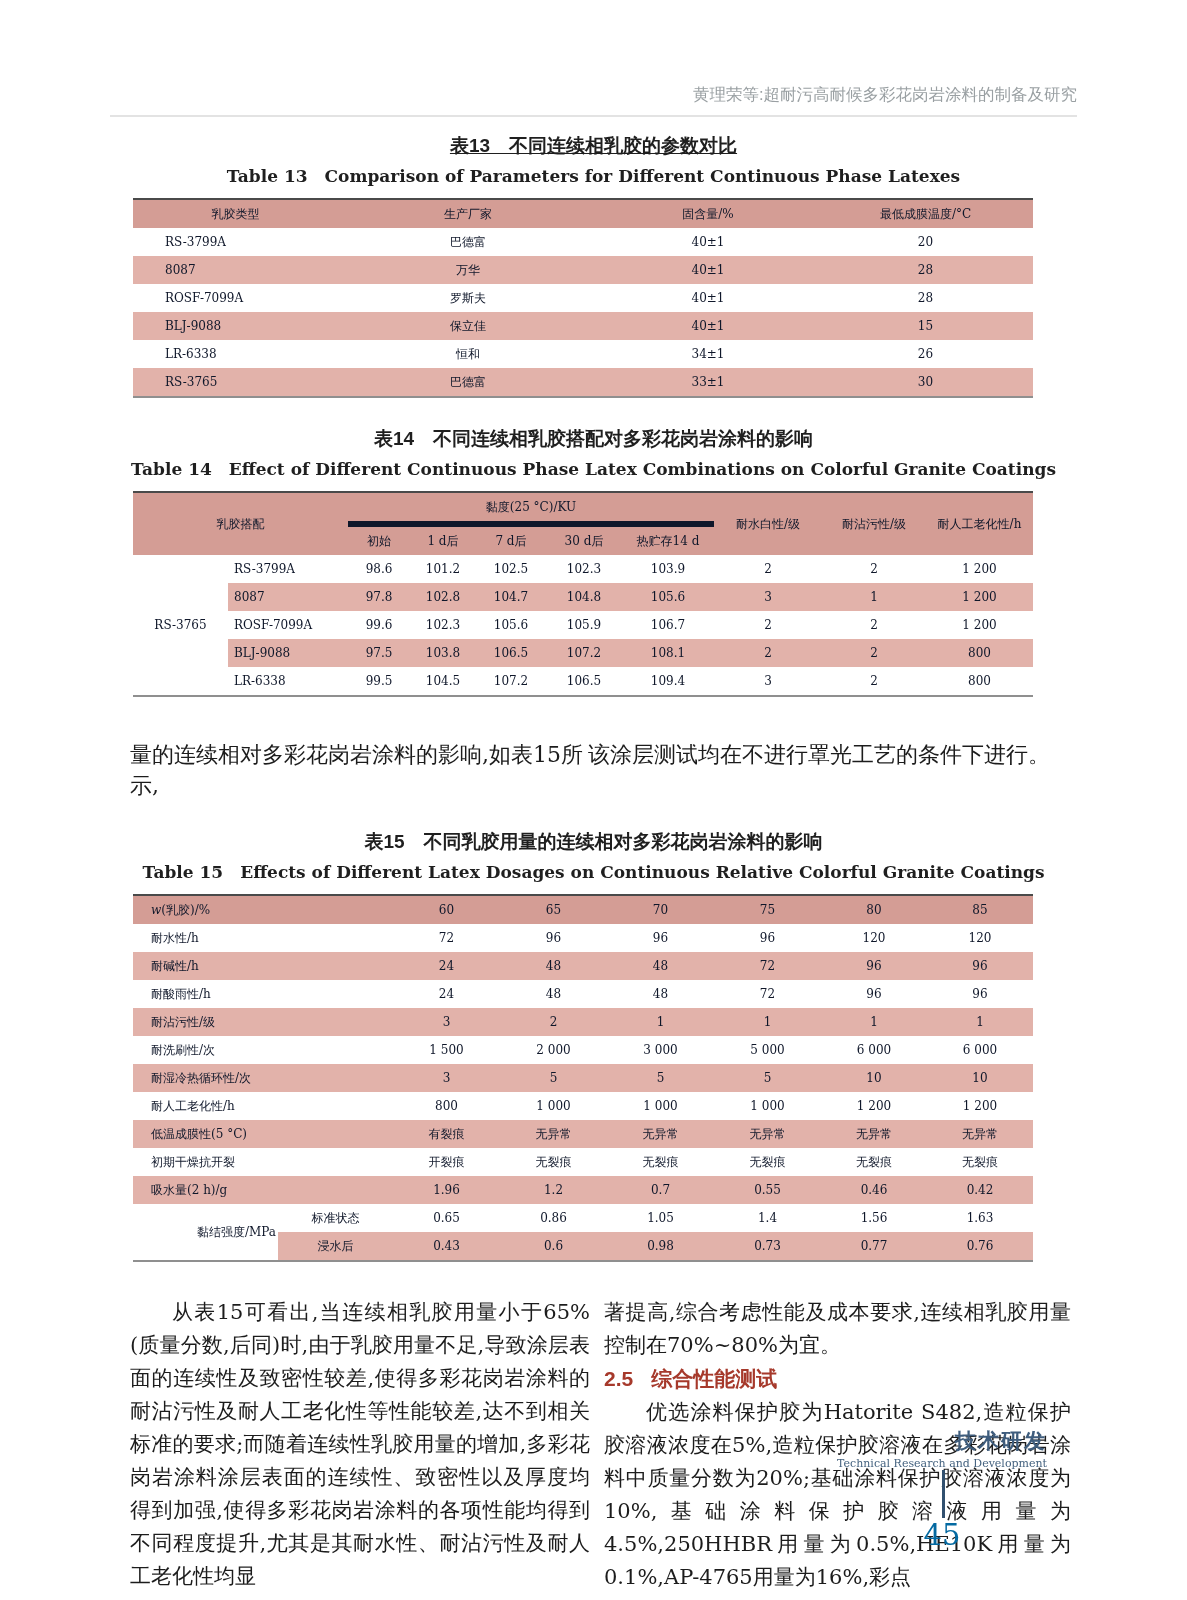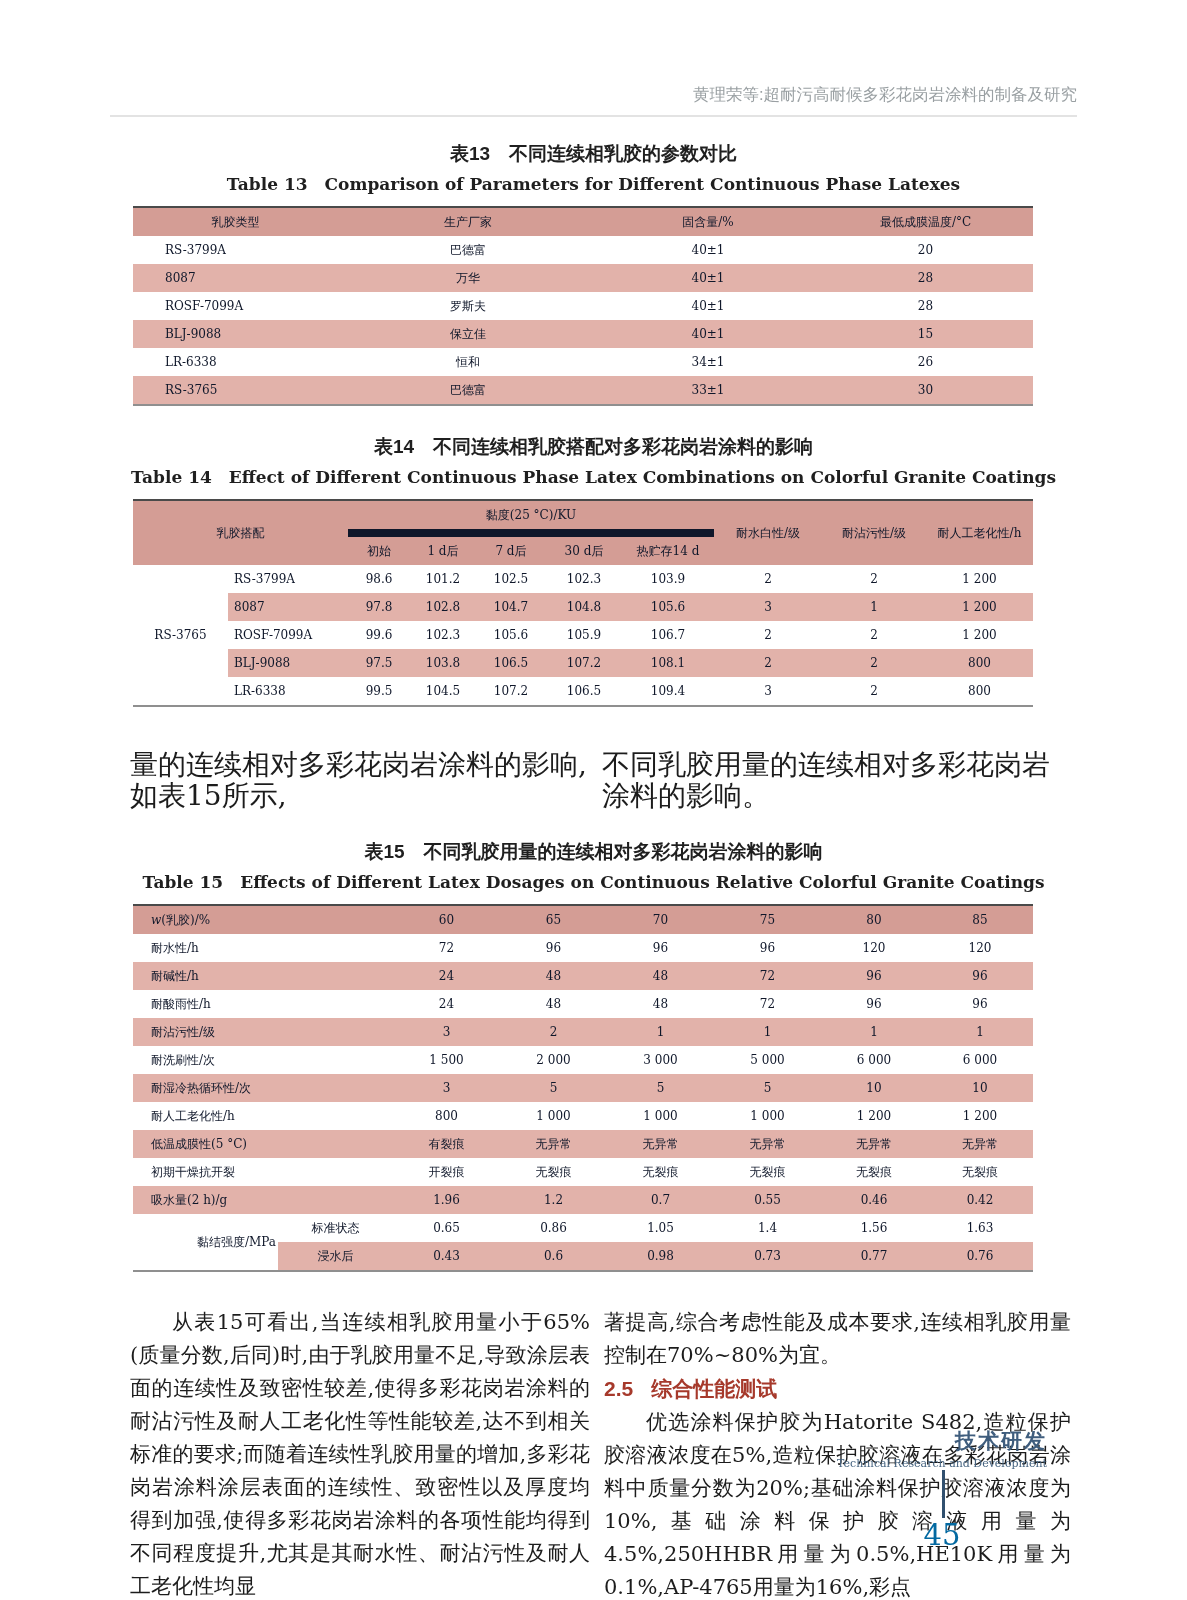--- a/index.html
+++ b/index.html
@@ -16,47 +16,47 @@
   }
   
   .tbl-title-cn {
     text-align:center; font-family:"Liberation Sans", sans-serif;
     font-weight:700; font-size:19px; color:#1f1f1f;
   }
   .tbl-title-en {
     text-align:center; font-family:"DejaVu Serif", serif;
     font-weight:700; font-size:17px; color:#1f1f1f; margin-top:6px;
   }
-  .mt24 { margin-top:24px; } .mt28 { margin-top:28px; }
+  .mt24 { margin-top:16px;text-decoration:underline; } .mt28 { margin-top:28px; }
   
   table.tbl {
     border-collapse:collapse; width:900px; margin:10px 0 0 133px;
     font-size:12px; color:#0f172a;
     border-top:2.5px solid #4a4a4a; border-bottom:2.5px solid #8f8f8f;
   }
   .tbl th, .tbl td {
     font-weight:normal; text-align:center; padding:3px 2px; height:22px;
     vertical-align:middle;
   }
   .tbl thead th { background:#d49d95; }
   .tbl tbody tr:nth-child(even) td { background:#e2b2aa; }
   
   .t13 td.c1 { text-align:left; padding-left:32px; }
   
-  .t14 th.visc { border-bottom:8px solid #0f172a; }
+  .t14 th.visc { border-bottom:6px solid #0f172a; }
   .t14 td.name { text-align:left; padding-left:6px; }
   .t14 td.base { background:#ffffff; }
   
   .t15 th.lbl, .t15 td.lbl { text-align:left; padding-left:18px; }
   .t15 td.lbl2 { text-align:right; padding-left:18px; }
   .t15 .wit { font-style:italic; }
   
   .mid-par {
-    display:flex; gap:14px; margin:42px 110px 0 130px;
-    font-size:28px; line-height:31px;
+    display:flex; margin:42px 110px 0 130px;
+    font-size:22px; line-height:31px;
   }
   .mid-par .mleft { width:458px; }
   .mid-par .mright { flex:1; }
   
   .body-cols {
     display:flex; gap:14px; margin:34px 110px 0 130px;
     font-size:21px; line-height:33px; text-align:justify;
   }
   .col-left { width:460px; }
   .col-right { width:467px; }
@@ -227,21 +227,21 @@
         <td>109.4</td>
         <td>3</td>
         <td>2</td>
         <td>800</td>
       </tr>
     </tbody>
   </table>
 
   <div class="mid-par">
     <div class="mleft">量的连续相对多彩花岗岩涂料的影响,如表15所示,</div>
-    <div class="mright">不同乳胶用量的连续相对多彩花岗岩涂料的影响。</div>
+    <div class="mright">该涂层测试均在不进行罩光工艺的条件下进行。</div>
   </div>
 
   <div class="tbl-title-cn mt28">表15　不同乳胶用量的连续相对多彩花岗岩涂料的影响</div>
   <div class="tbl-title-en">Table 15　Effects of Different Latex Dosages on Continuous Relative Colorful Granite Coatings</div>
   <table class="tbl t15">
     <colgroup>
       <col style="width:145px">
         <col style="width:115px">
       <col style="width:107px">
         <col style="width:107px">

